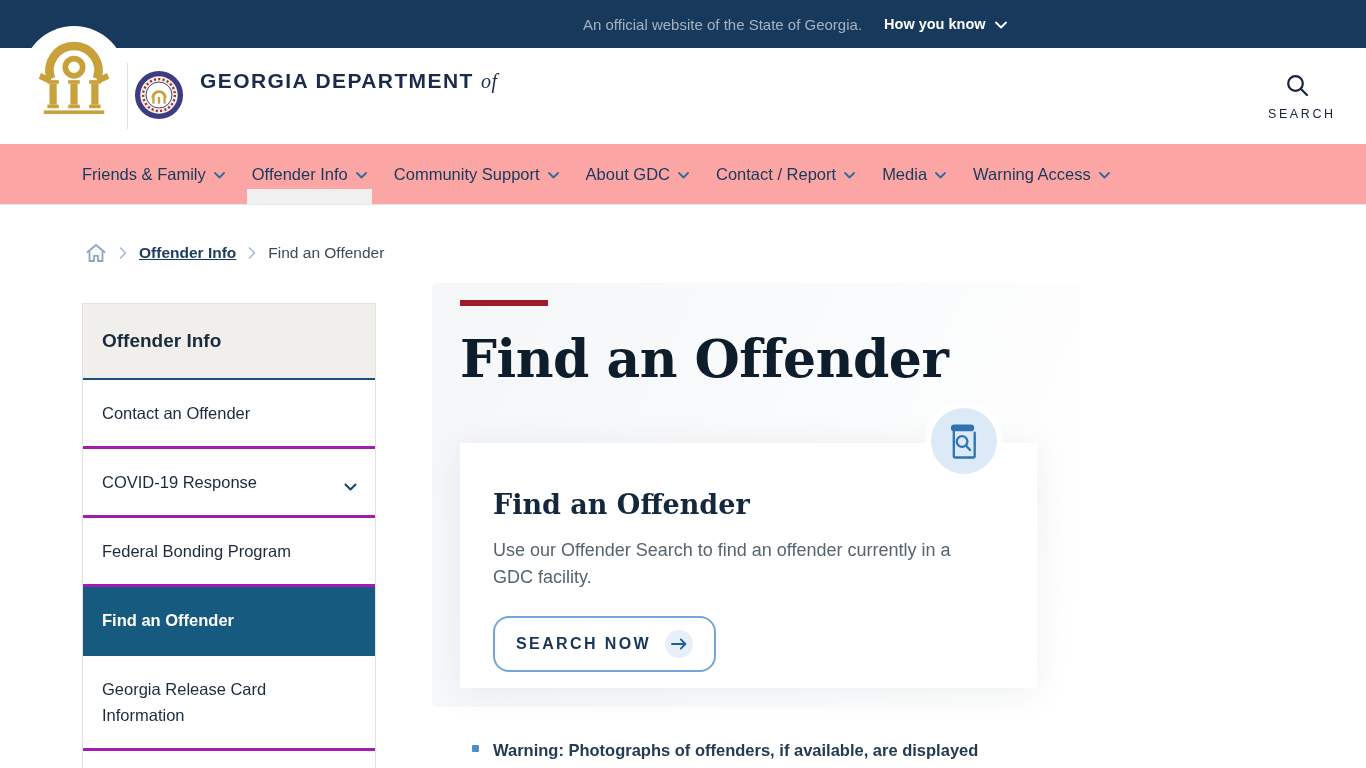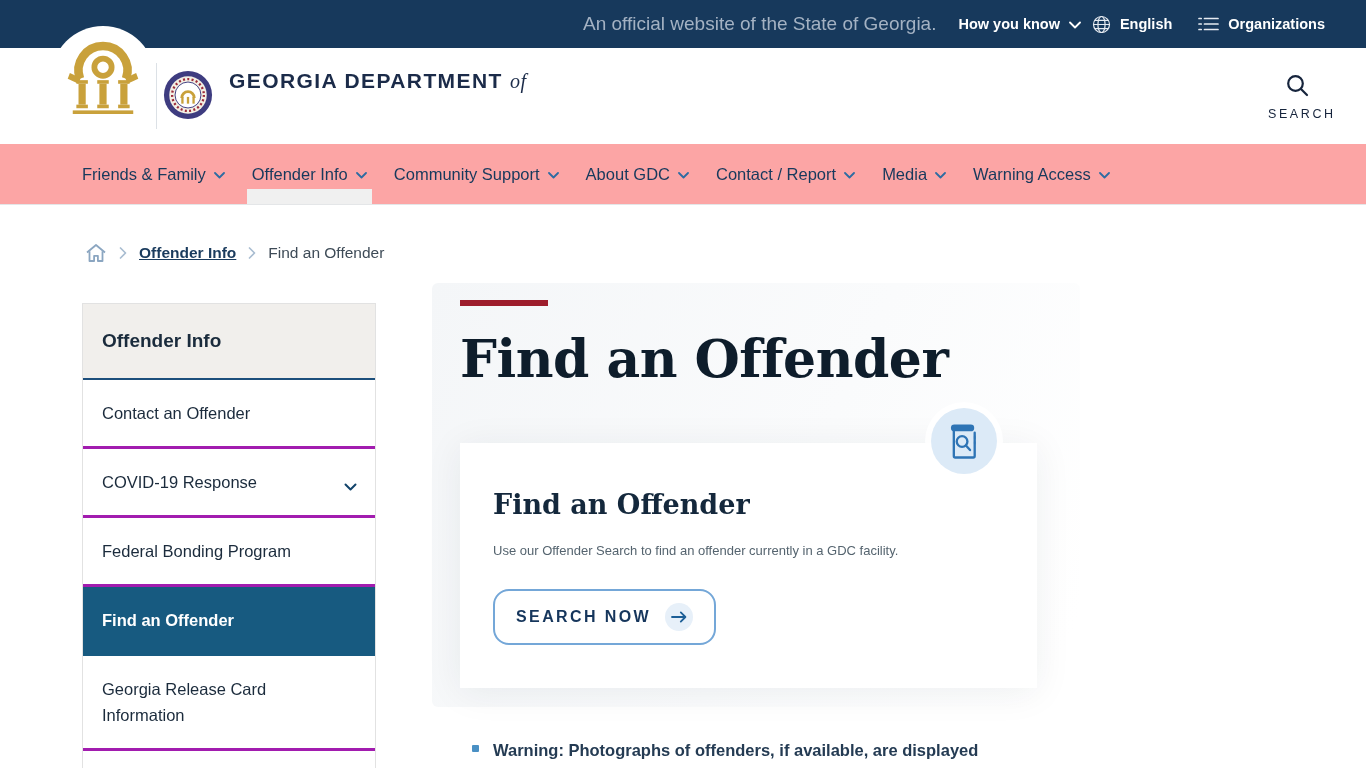--- a/index.html
+++ b/index.html
@@ -4,29 +4,29 @@
 <style>
   * { margin:0; padding:0; box-sizing:border-box; }
   html,body { width:1366px; height:768px; overflow:hidden; background:#ffffff;
     font-family:"Liberation Sans", sans-serif; }
   .page { position:relative; width:1366px; height:768px; overflow:hidden; background:#fff; }
 
   
   .topbar { position:absolute; top:0; left:0; right:0; height:48px; background:#17395C;
     display:flex; align-items:center; }
   .topbar-center { position:absolute; left:583px; display:flex; align-items:center; gap:22px; }
-  .official-text { color:#A4B2C3; font-size:19px; }
+  .official-text { color:#A4B2C3; font-size:15px; }
   .how-you-know { display:flex; align-items:center; gap:9px; color:#fff; font-weight:700;
     font-size:14.5px; cursor:pointer; background:none; border:none; }
   .topbar-right { position:absolute; right:41px; display:flex; align-items:center; gap:26px; }
   .topbar-chip { display:flex; align-items:center; gap:9px; color:#fff; font-weight:700;
     font-size:14.5px; cursor:pointer; }
 
   
-  .site-header { position:absolute; top:48px; left:0; right:0; height:96px; background:#fff;margin-left:29px; }
+  .site-header { position:absolute; top:48px; left:0; right:0; height:96px; background:#fff; }
   .logo-circle { position:absolute; left:22px; top:-22px; width:104px; height:104px;
     background:#fff; border-radius:50%; display:flex; align-items:center; justify-content:center;
     z-index:3; cursor:pointer; }
   .vdivider { position:absolute; left:127px; top:15px; width:1px; height:66px; background:#DCE1E6; }
   .brand-seal { position:absolute; left:134px; top:22px; width:50px; height:50px; cursor:pointer; }
   .wordmark { position:absolute; left:200px; top:21px; color:#1B2B49; font-size:21px;
     font-weight:700; letter-spacing:1.4px; line-height:24px; cursor:pointer; }
   .wordmark .of { font-family:"Liberation Serif", serif; font-style:italic; font-weight:400;
     text-transform:none; letter-spacing:0.5px; font-size:20px; }
   .search-block { position:absolute; right:40px; top:24px; width:58px; text-align:center;
@@ -68,21 +68,21 @@
   .page-title { margin-top:22px; font-family:"DejaVu Serif", serif; font-weight:700;
     font-size:52px; color:#0E1D2B; letter-spacing:-0.5px; }
 
   .card { position:absolute; top:143px; left:0; width:577px; height:245px; background:#fff;
     box-shadow:0 4px 35px rgba(20,40,60,0.07); padding:46px 33px 0 33px; }
   .card-badge { position:absolute; top:-35px; left:471px; width:66px; height:66px;
     border-radius:50%; background:#DCEAF7; box-shadow:0 0 0 6px rgba(255,255,255,0.85);
     display:flex; align-items:center; justify-content:center; }
   .card-title { font-family:"DejaVu Serif", serif; font-weight:700; font-size:27px;
     color:#14283C; }
-  .card-body { margin-top:17px; font-size:13px; line-height:27px; color:#55646F; max-width:500px; }
+  .card-body { margin-top:17px; font-size:18px; line-height:27px; color:#55646F; max-width:500px; }
   .cta-btn { margin-top:25px; display:inline-flex; align-items:center; gap:14px;
     padding:12px 21px; background:#fff; border:2px solid #74A7D8; border-radius:16px;
     font-size:16px; font-weight:600; letter-spacing:2.4px; color:#16365C; cursor:pointer;
     font-family:"Liberation Sans", sans-serif; }
   .arrow-circle { width:28px; height:28px; border-radius:50%; background:#E7F0F9;
     display:flex; align-items:center; justify-content:center; }
 
   .warning-item { position:absolute; top:438px; left:12px; display:flex; gap:14px;
     width:570px; }
   .warning-bullet { flex:0 0 auto; width:7px; height:7px; background:#4A90C4; margin-top:7px;
@@ -98,41 +98,20 @@
     <div class="topbar-center">
       <span class="official-text">An official website of the State of Georgia.</span>
       <button class="how-you-know">
         <span>How you know</span>
         <span class="chev">
           <svg width="12" height="8" viewBox="0 0 12 8" fill="none" stroke="#fff" stroke-width="1.8" stroke-linecap="round" stroke-linejoin="round">
               <path d="M1 1.5l5 5 5-5"></path>
             </svg>
         </span>
       </button>
-    </div>
-    <div class="topbar-right">
-      <div class="topbar-chip">
-        <span style="display:flex">
-          <svg width="19" height="19" viewBox="0 0 19 19" fill="none" stroke="#E6EBF1" stroke-width="1.2">
-              <circle cx="9.5" cy="9.5" r="8"></circle>
-              <ellipse cx="9.5" cy="9.5" rx="3.6" ry="8"></ellipse>
-              <path d="M1.5 9.5h16M2.6 5.4h13.8M2.6 13.6h13.8"></path>
-            </svg>
-        </span>
-        <span>English</span>
-      </div>
-      <div class="topbar-chip">
-        <span style="display:flex">
-          <svg width="21" height="16" viewBox="0 0 21 16" stroke="#E6EBF1" stroke-width="1.7" stroke-linecap="round">
-              <path d="M6.5 2.5H20M6.5 8H20M6.5 13.5H20"></path>
-              <path d="M1 2.5h2.2M1 8h2.2M1 13.5h2.2"></path>
-            </svg>
-        </span>
-        <span>Organizations</span>
-      </div>
     </div>
   </header>
 
   <header class="site-header">
     <div class="logo-circle">
       <svg width="72" height="80" viewBox="0 0 100 110">
         <g fill="none" stroke="#C9A13B">
           <path d="M18 56 A34 34 0 1 1 82 56" stroke-width="12"></path>
           <circle cx="50" cy="40" r="12" stroke-width="8"></circle>
         </g>

